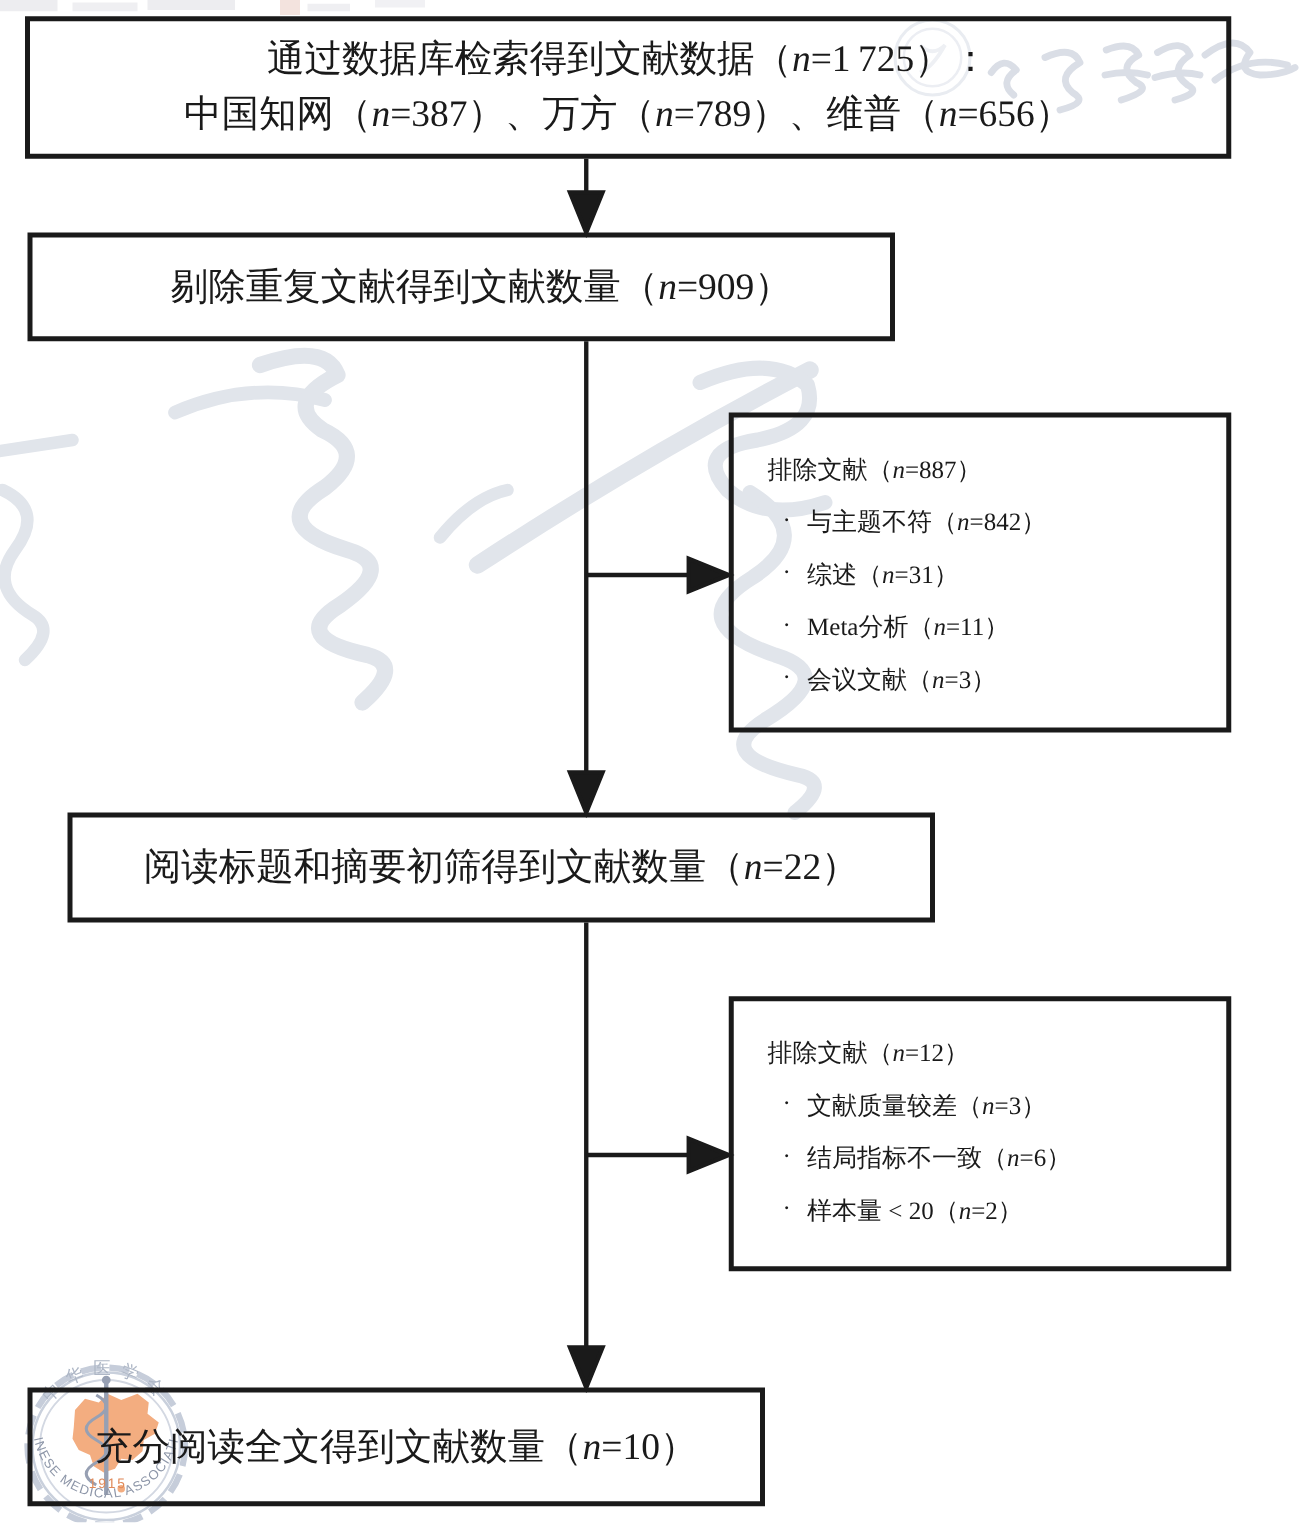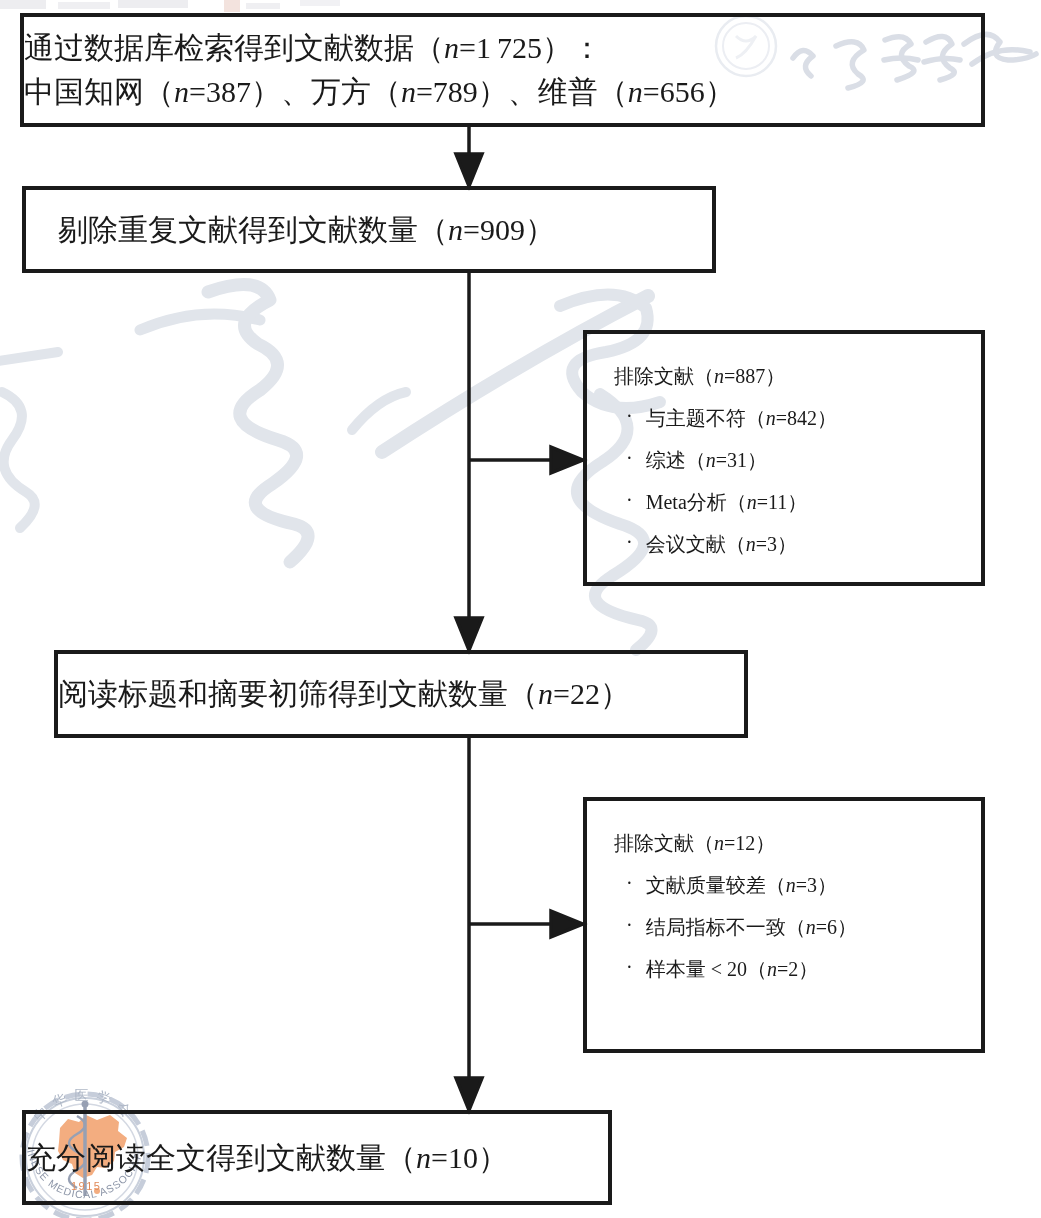--- a/index.html
+++ b/index.html
@@ -10,21 +10,21 @@
   }
   .layer{position:absolute;left:0;top:0;width:1041px;height:1218px;pointer-events:none;}
   .wm{z-index:0;}
   .connectors{z-index:1;}
   .fbox{
     position:absolute;z-index:2;background:transparent;
     border:4px solid #1a1a1a;box-sizing:border-box;
     display:flex;flex-direction:column;justify-content:center;
     font-size:30px;line-height:44px;color:#1a1a1a;
   }
-  .fbox.center{align-items:flex-start;text-align:center;}
+  .fbox.center{align-items:center;text-align:center;}
   .fline{white-space:nowrap;}
   .excl{
     justify-content:flex-start;align-items:flex-start;text-align:left;
     padding:21px 8px 0 27px;font-size:20px;line-height:42px;
   }
   .excl-item{padding-left:12px;white-space:nowrap;}
   .bullet{display:inline-block;margin-right:13px;transform:translateY(-2px);}
   .nv{font-style:italic;}
 </style>
 </head>
@@ -130,21 +130,21 @@
     <div class="fline excl-item"><span class="bullet">·</span><span><span>与主题不符（</span><span class="nv">n</span><span>=842）</span></span></div>
     <div class="fline excl-item"><span class="bullet">·</span><span><span>综述（</span><span class="nv">n</span><span>=31）</span></span></div>
     <div class="fline excl-item"><span class="bullet">·</span><span><span>Meta分析（</span><span class="nv">n</span><span>=11）</span></span></div>
     <div class="fline excl-item"><span class="bullet">·</span><span><span>会议文献（</span><span class="nv">n</span><span>=3）</span></span></div>
   </div>
 
   <div class="fbox center" style="left:22px;top:650px;width:694px;height:88px;margin-left:32px;">
     <div class="fline"><span>阅读标题和摘要初筛得到文献数量（</span><span class="nv">n</span><span>=22）</span></div>
   </div>
 
-  <div class="fbox excl" style="left:583px;top:797px;width:402px;height:256px;">
+  <div class="fbox excl" style="left:583px;top:797px;width:402px;height:220px;">
     <div class="fline"><span>排除文献（</span><span class="nv">n</span><span>=12）</span></div>
     <div class="fline excl-item"><span class="bullet">·</span><span><span>文献质量较差（</span><span class="nv">n</span><span>=3）</span></span></div>
     <div class="fline excl-item"><span class="bullet">·</span><span><span>结局指标不一致（</span><span class="nv">n</span><span>=6）</span></span></div>
     <div class="fline excl-item"><span class="bullet">·</span><span><span>样本量 &lt; 20（</span><span class="nv">n</span><span>=2）</span></span></div>
   </div>
 
   <div class="fbox center" style="left:22px;top:1110px;width:590px;height:95px;">
     <div class="fline"><span>充分阅读全文得到文献数量（</span><span class="nv">n</span><span>=10）</span></div>
   </div>
 

